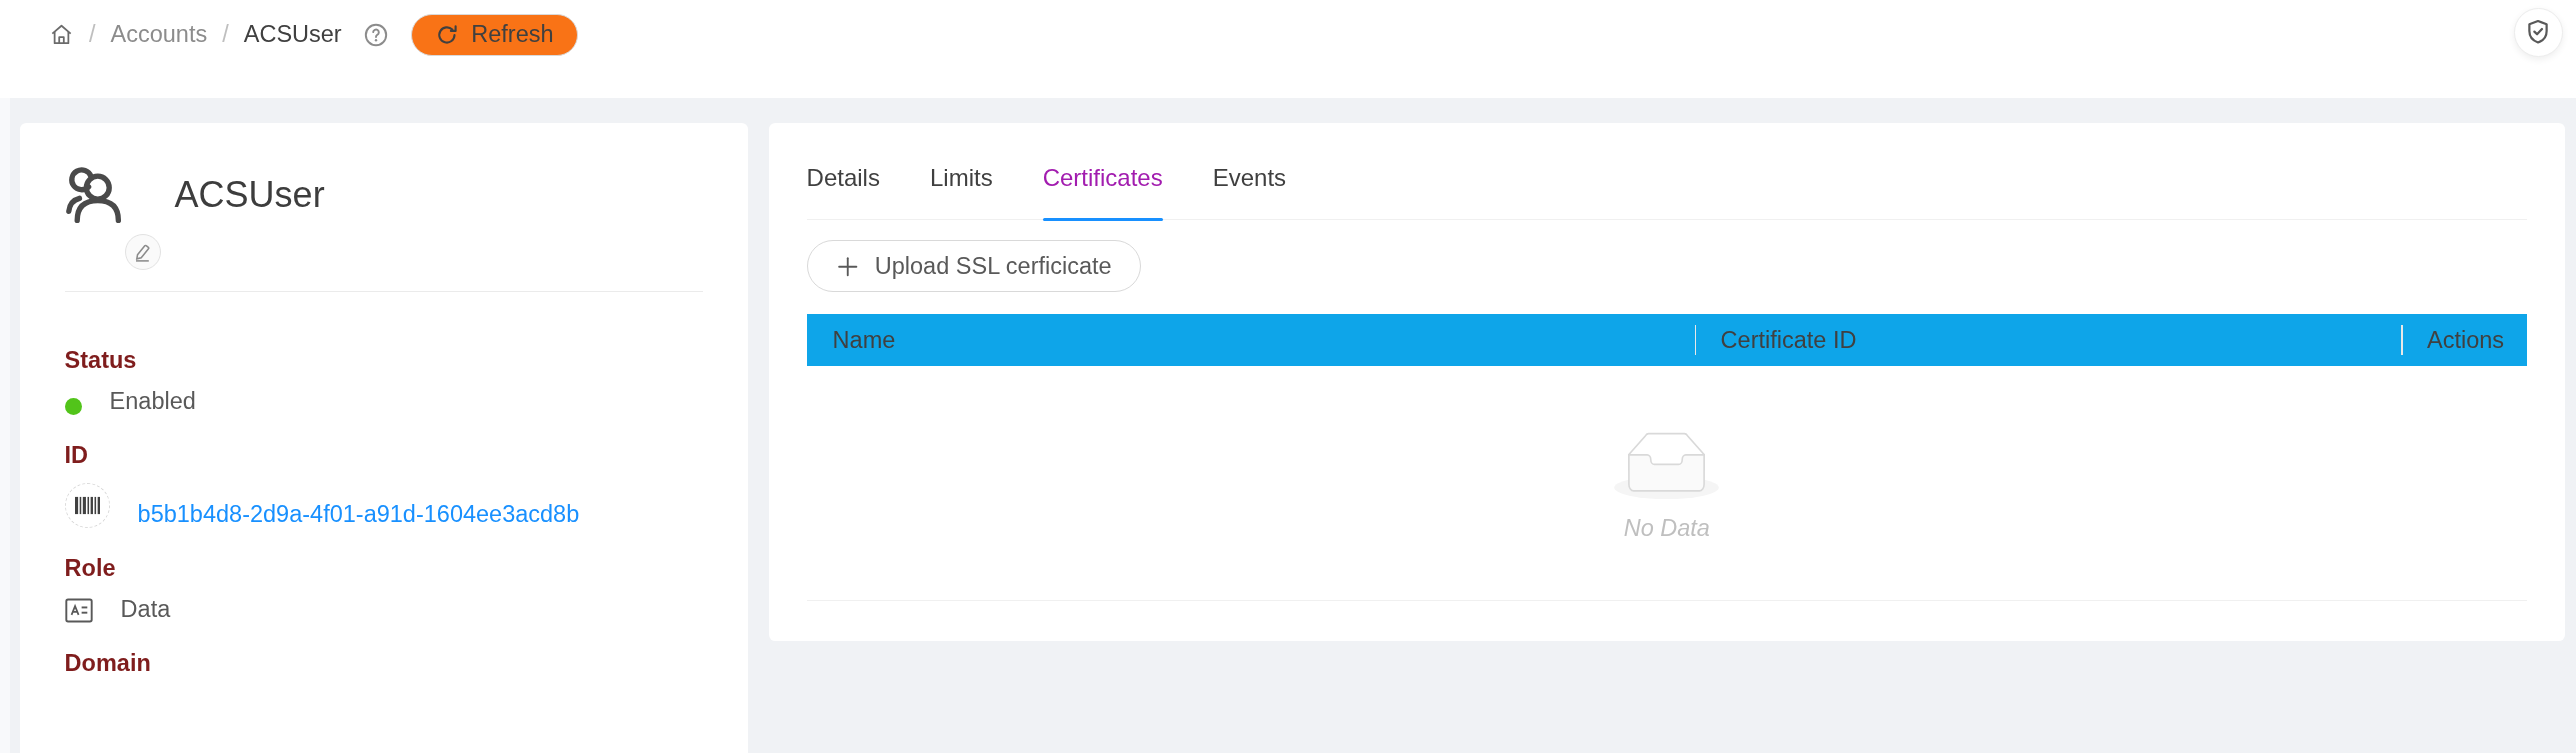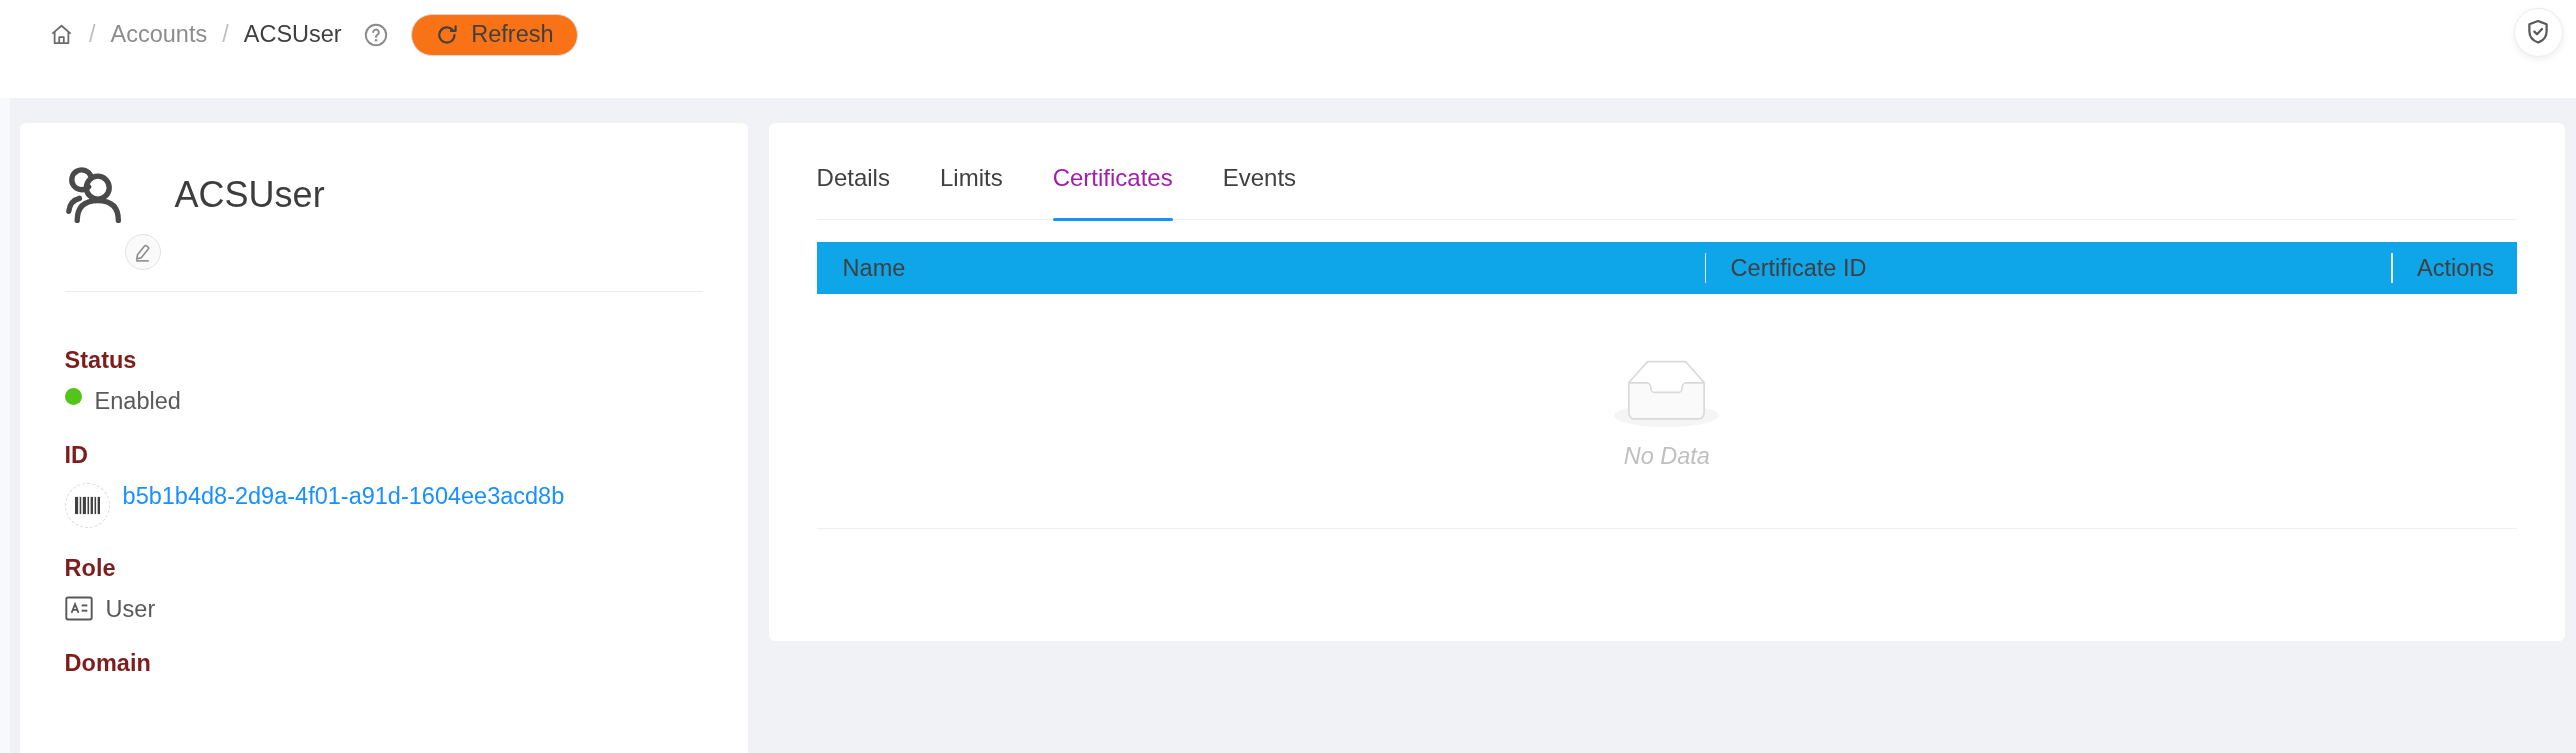--- a/index.html
+++ b/index.html
@@ -51,29 +51,29 @@
   .edit-btn {
     width:36px; height:36px; border-radius:50%;
     border:1.6px solid #e2e2e2; background:#fafafa;
     display:flex; align-items:center; justify-content:center;
     margin:9.4px 0 0 60px; cursor:pointer;
   }
   .left-divider { border:none; border-top:1.6px solid #ebebeb; margin-top:20.4px; }
   .sections { margin-top:55px; }
   .section { margin-bottom:27px; }
   .section-label { font-size:23.5px; font-weight:700; color:#7f1d1d; margin-bottom:14px; }
-  .section-value { display:flex; align-items:flex-start; gap:13px; font-size:23.5px; color:#595959; }
+  .section-value { display:flex; align-items:flex-end; gap:28px; font-size:23.5px; color:#595959; }
   .status-dot { width:17px; height:17px; border-radius:50%; background:#52c41a; flex:none; }
   .uuid-badge {
     width:45px; height:45px; border-radius:50%; flex:none;
     border:1.6px dashed #d9d9d9; display:flex; align-items:center; justify-content:center;
   }
   .uuid-link { color:#1890ff; cursor:pointer; }
   
-  .right-card { flex:1; height:518px; padding:0 48px; }
+  .right-card { flex:1; height:518px; padding:0 38px; }
   .tabs { display:flex; gap:50px; padding-top:41px; border-bottom:1.6px solid #f0f0f0; }
   .tab {
     font-size:24px; line-height:28px; padding-bottom:27px;
     color:#404040; position:relative; cursor:pointer;
   }
   .tab.active { color:#a21caf; }
   .tab.active::after {
     content:""; position:absolute; left:0; right:0; bottom:-1.6px;
     height:3.1px; background:#1890ff; border-radius:1.6px;
   }
@@ -206,40 +206,49 @@
           <div class="section-label">Role</div>
           <div class="section-value">
             <span class="icon">
               <svg viewBox="0 0 32 28" width="28" height="25" fill="none" stroke="#595959" stroke-width="2.2">
                 <rect x="1.5" y="1.5" width="29" height="25" rx="2"></rect>
                 <path d="M7.5 19 l4 -10 l4 10 M9 15.5 h5" stroke-width="2"></path>
                 <line x1="19" y1="10.5" x2="25.5" y2="10.5"></line>
                 <line x1="19" y1="16.5" x2="25.5" y2="16.5"></line>
               </svg>
             </span>
-            <span>User</span>
+            <span>Data</span>
           </div>
         </div>
 
         <div class="section">
           <div class="section-label">Domain</div>
         </div>
 
       </div>
     </aside>
 
     <section class="card right-card">
 
       <div class="tabs">
         <div class="tab">Details</div>
         <div class="tab">Limits</div>
         <div class="tab active">Certificates</div>
         <div class="tab">Events</div>
       </div>
 
+      <button class="upload-btn">
+        <span class="icon">
+          <svg viewBox="0 0 30 30" width="23.5" height="23.5" stroke="#595959" stroke-width="2.4" stroke-linecap="round">
+            <line x1="15" y1="4" x2="15" y2="26"></line>
+            <line x1="4" y1="15" x2="26" y2="15"></line>
+          </svg>
+        </span>
+        <span>Upload SSL cerficicate</span>
+      </button>
 
       <div class="cert-table">
         <div class="thead">
           <div class="th th-name">Name</div>
           <div class="th th-certid">Certificate ID</div>
           <div class="th th-actions">Actions</div>
         </div>
         <div class="tbody">
           <span class="icon">
             <svg width="105" height="67" viewBox="0 0 64 41">

